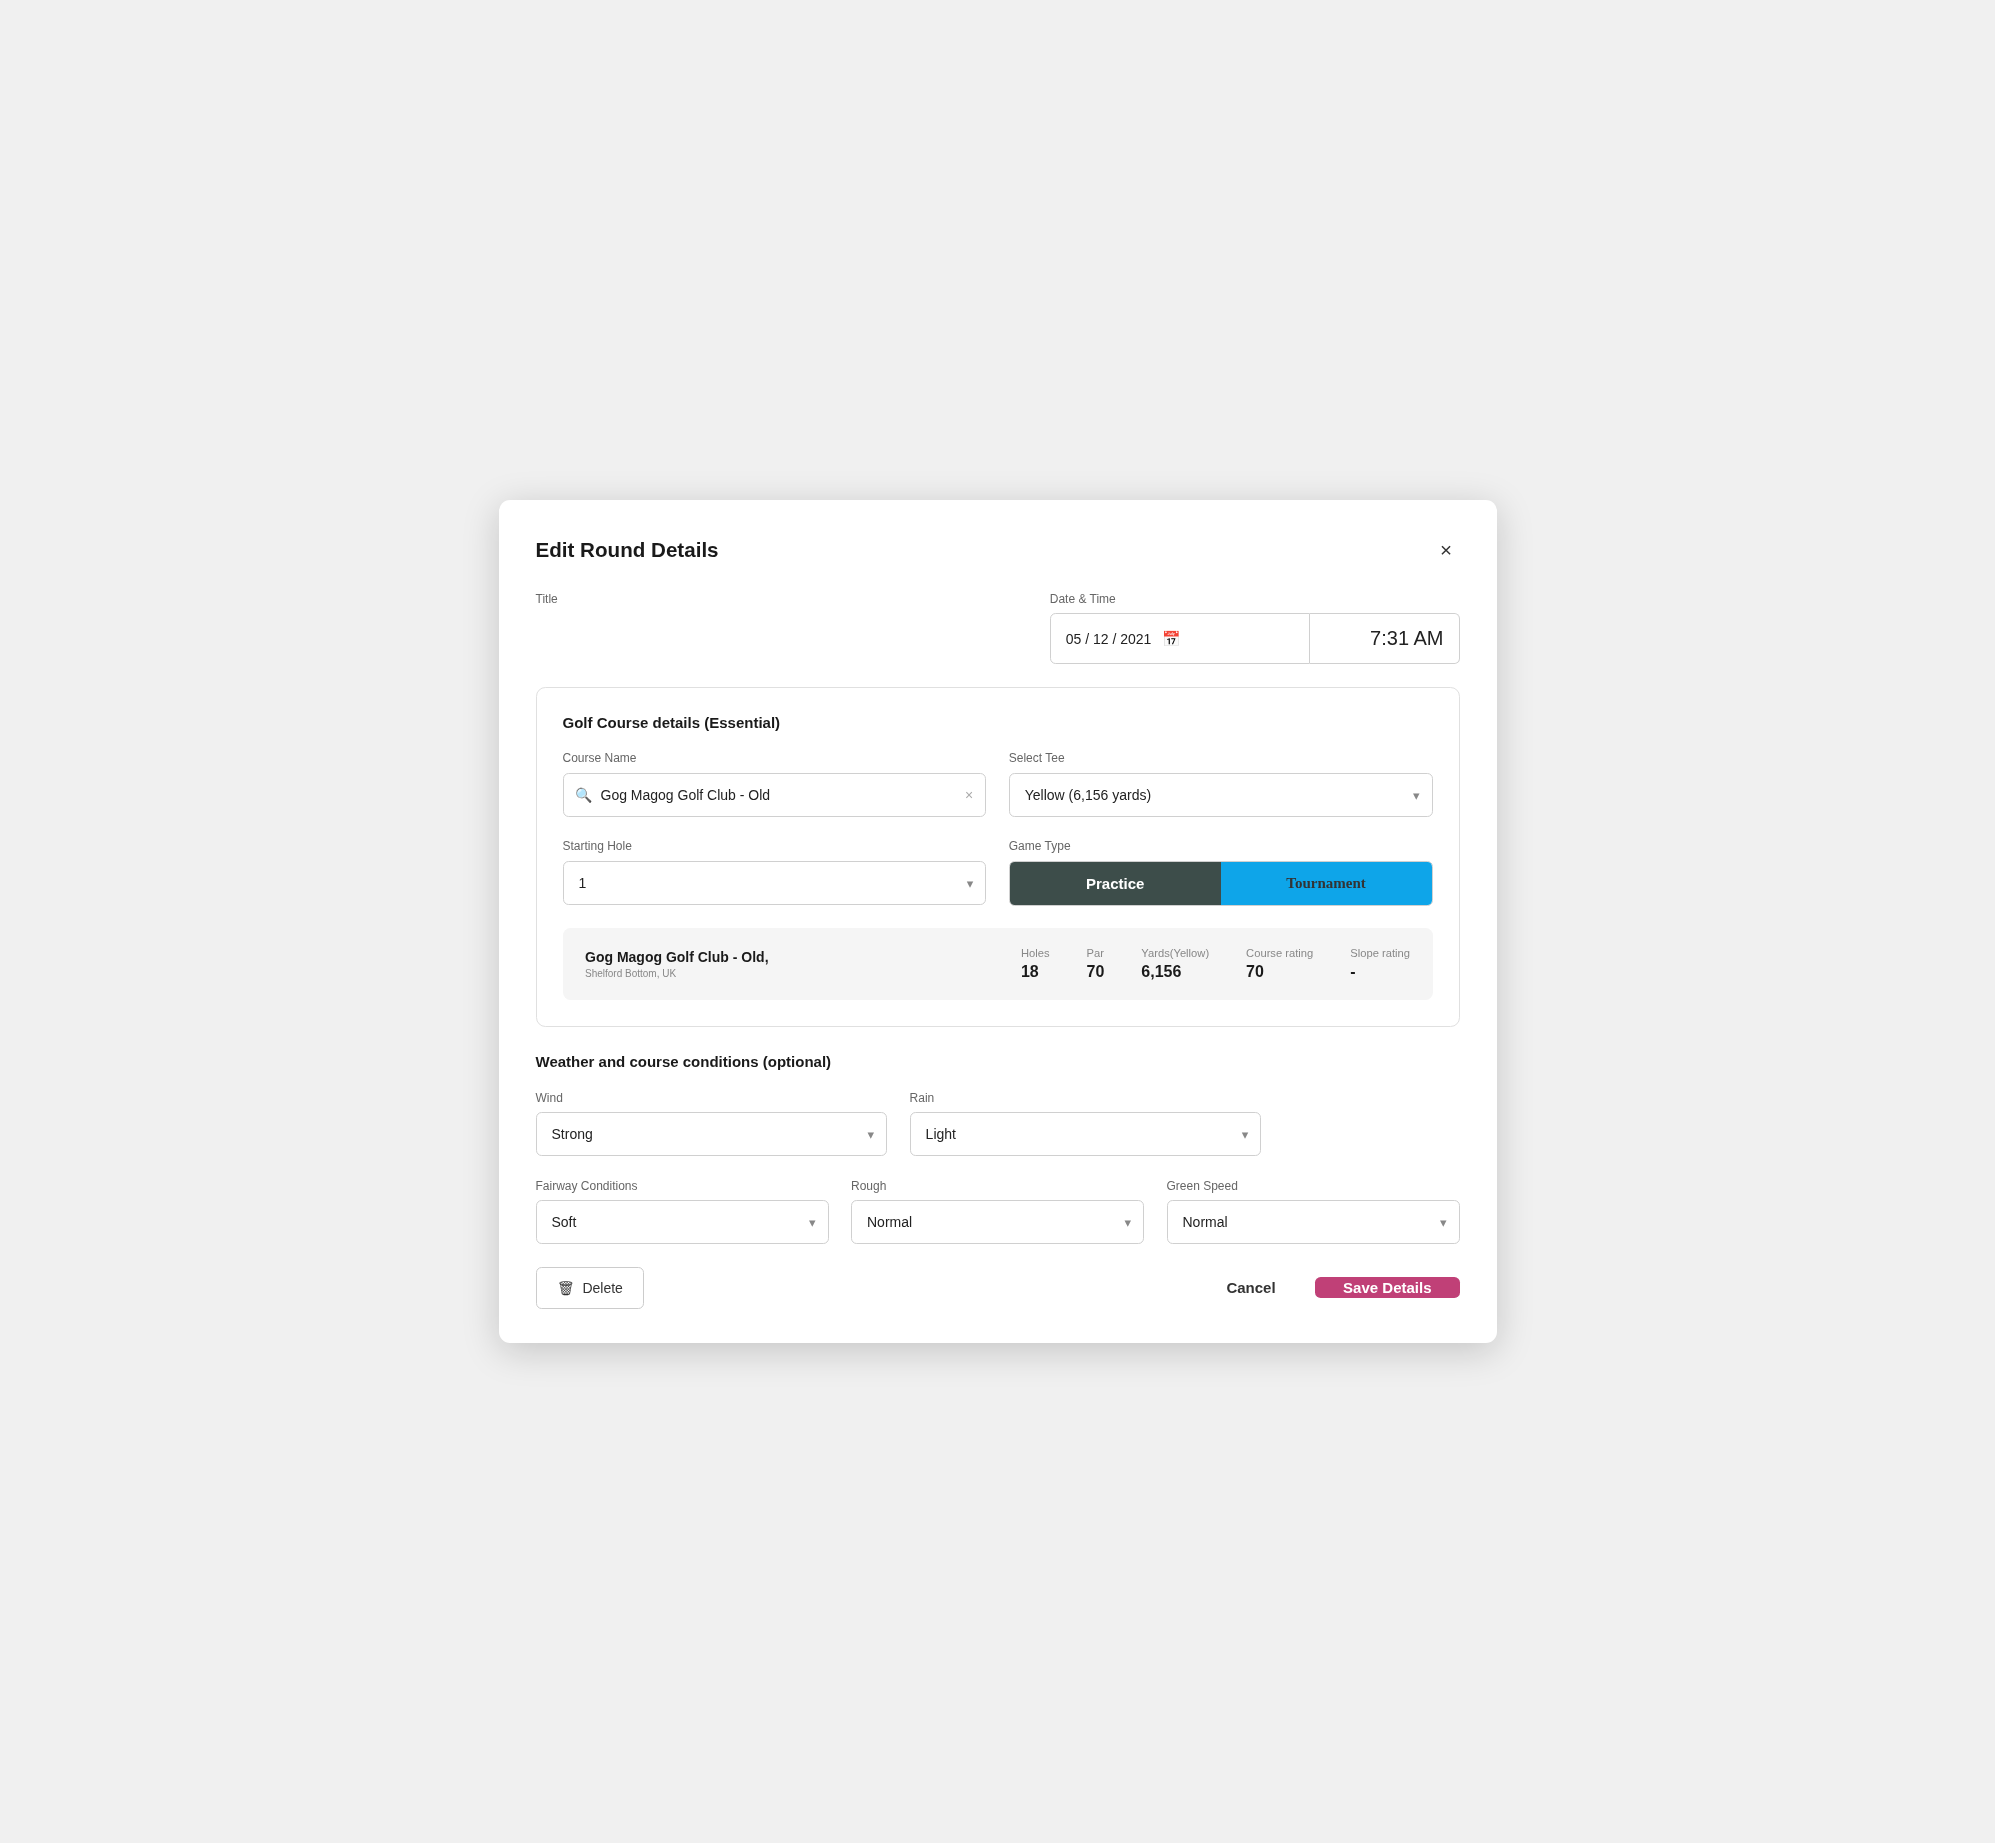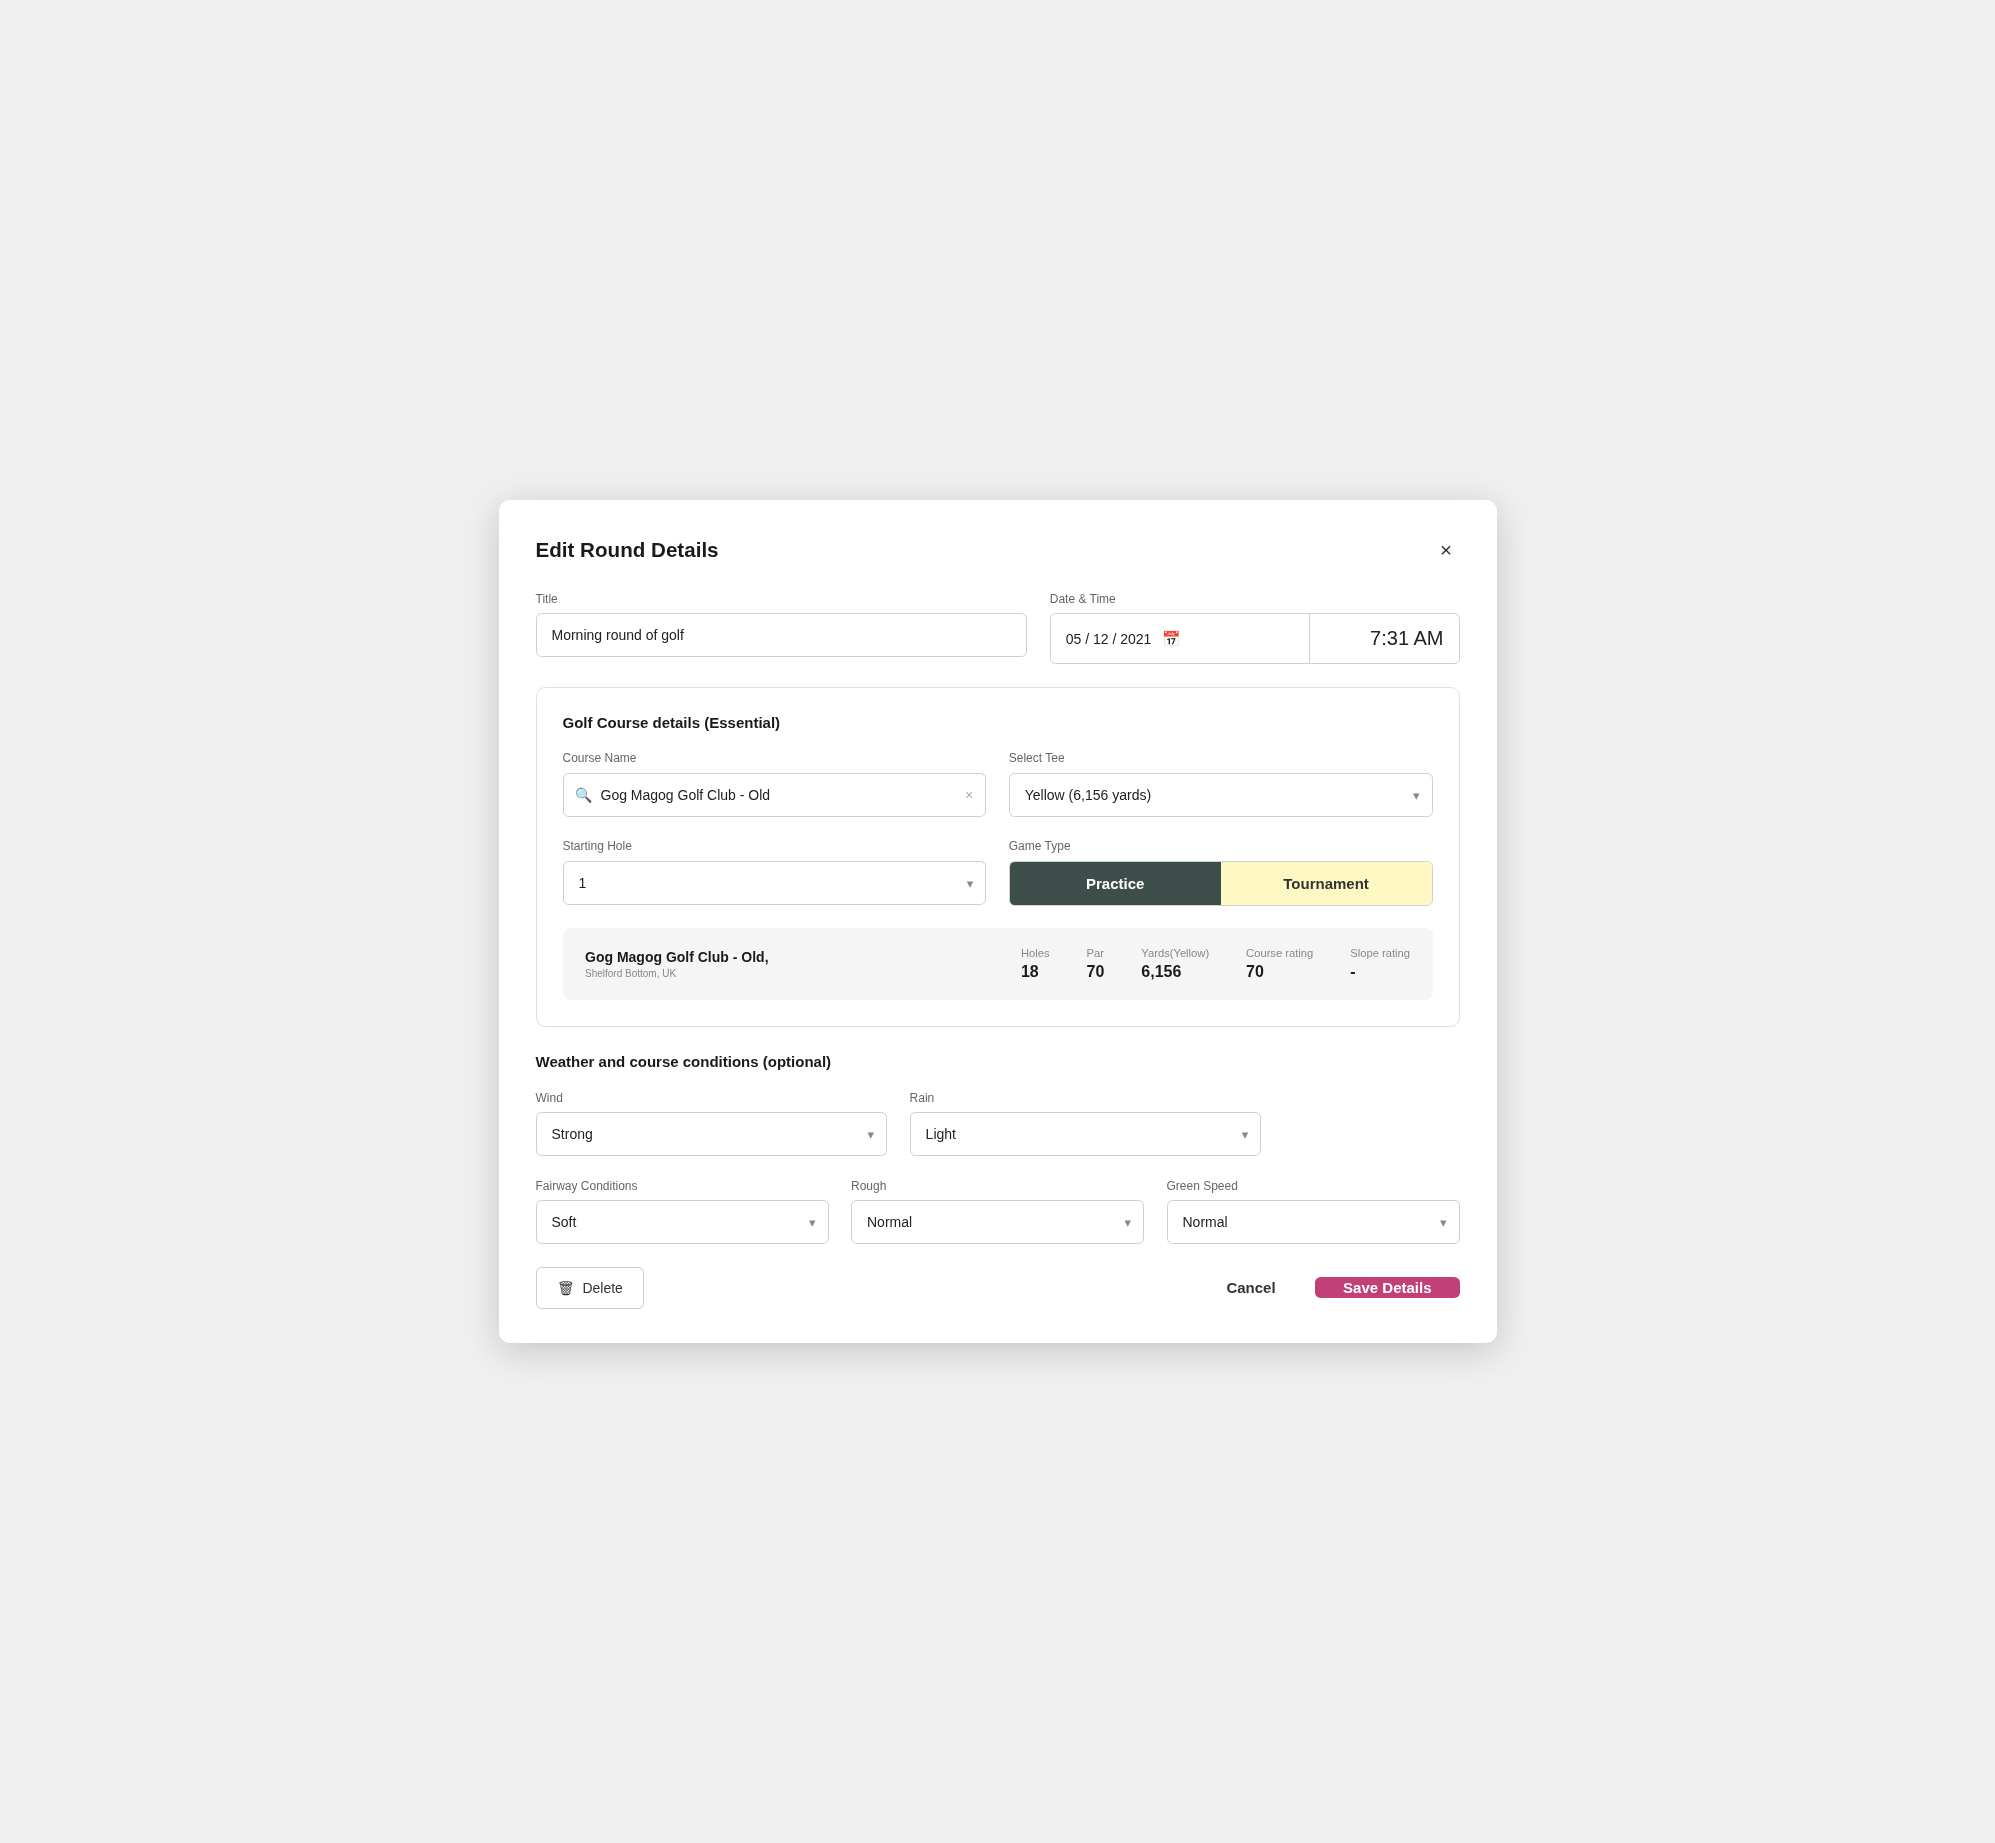--- a/index.html
+++ b/index.html
@@ -172,22 +172,23 @@
       font-weight: 600;
       border: none;
       cursor: pointer;
       text-align: center;
     }
     .toggle-btn.active {
       background: #3d4d4a;
       color: #fff;
     }
     .toggle-btn.inactive {
-      background: #fef9c3;
+      background: #0ea5e9;
       color: #333;
+      font-family: Liberation Serif, serif;
     }
     .course-info-card {
       background: #f5f5f5;
       border-radius: 7.5px;
       padding: 19px 22.5px;
       display: flex;
       align-items: center;
       gap: 0;
       margin-top: 19px;
     }
@@ -293,21 +294,20 @@
 <div class="modal">
 
   <div class="modal-header">
     <span class="modal-title">Edit Round Details</span>
     <button class="close-btn">×</button>
   </div>
 
   <div class="form-row">
     <div class="form-group" style="flex:1.2">
       <label>Title</label>
-      <input class="form-input" type="text" value="Morning round of golf" style="">
     </div>
     <div class="form-group" style="flex:1">
       <label>Date &amp; Time</label>
       <div class="date-time-group">
         <div class="date-input-wrap">
           <span>05 / 12 / 2021</span>
           <span class="calendar-icon">📅</span>
         </div>
         <div class="time-input-wrap">
           <span>7:31 AM</span>

